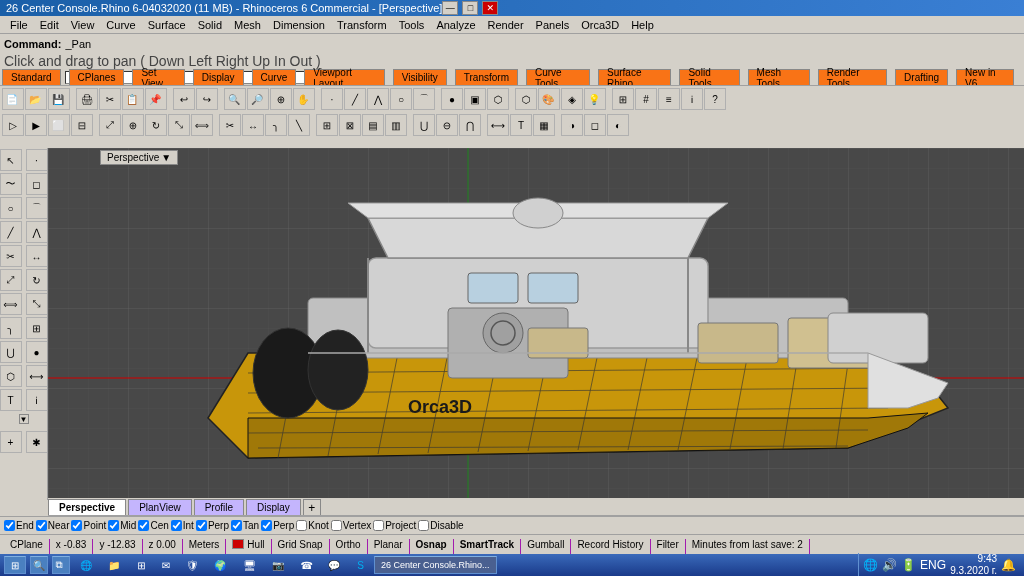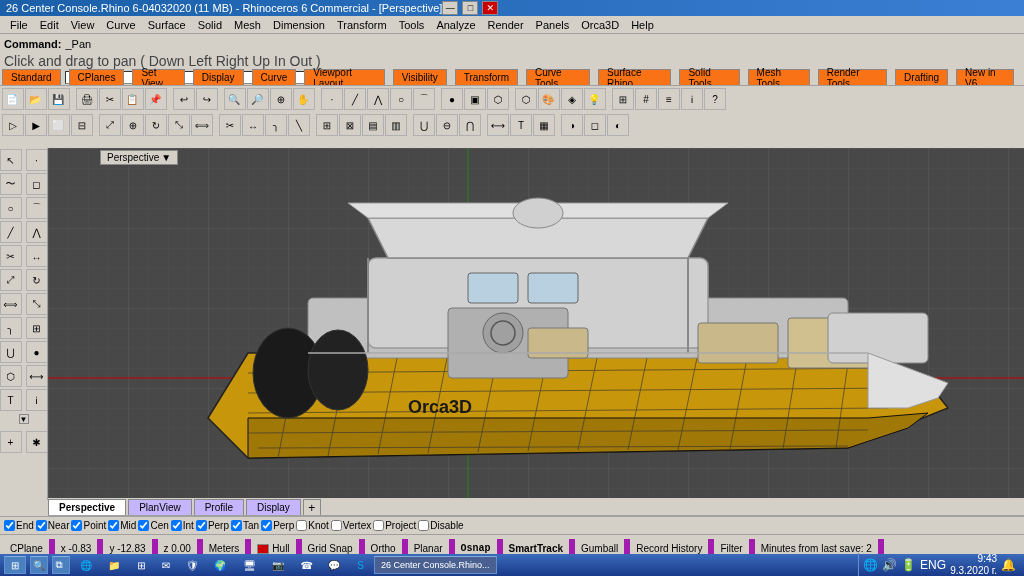--- a/index.html
+++ b/index.html
@@ -226,23 +226,23 @@
       background: #d4d0c8;
       display: flex;
       align-items: center;
       padding: 0 4px;
       gap: 0;
       font-size: 10px;
       border-top: 1px solid #a0a0a0;
     }
     .status-cell {
       padding: 0 6px;
-      border-right: 6px solid #a21caf;
+      border-right: 1px solid #a21caf;
       height: 100%;
-      display: flex; align-items: center;
+      display: flex; 
       white-space: nowrap;
       margin-top: 8px;
     }
     .status-cell.clickable { cursor: pointer; }
     .status-cell.active { font-weight: bold; color: #000; }
 
     
     #taskbar {
       position: absolute;
       left: 0; top: 554px;
@@ -636,21 +636,21 @@
   </div>
   <div class="status-cell clickable">
     <span>Grid Snap</span>
   </div>
   <div class="status-cell clickable">
     <span>Ortho</span>
   </div>
   <div class="status-cell clickable">
     <span>Planar</span>
   </div>
-  <div class="status-cell clickable active" style="font-weight:bold;font-family:Liberation Mono, monospace;">
+  <div class="status-cell clickable active" style="font-weight:bold;">
     <span>Osnap</span>
   </div>
   <div class="status-cell clickable active" style="font-weight:bold;">
     <span>SmartTrack</span>
   </div>
   <div class="status-cell clickable">
     <span>Gumball</span>
   </div>
   <div class="status-cell clickable">
     <span>Record History</span>

